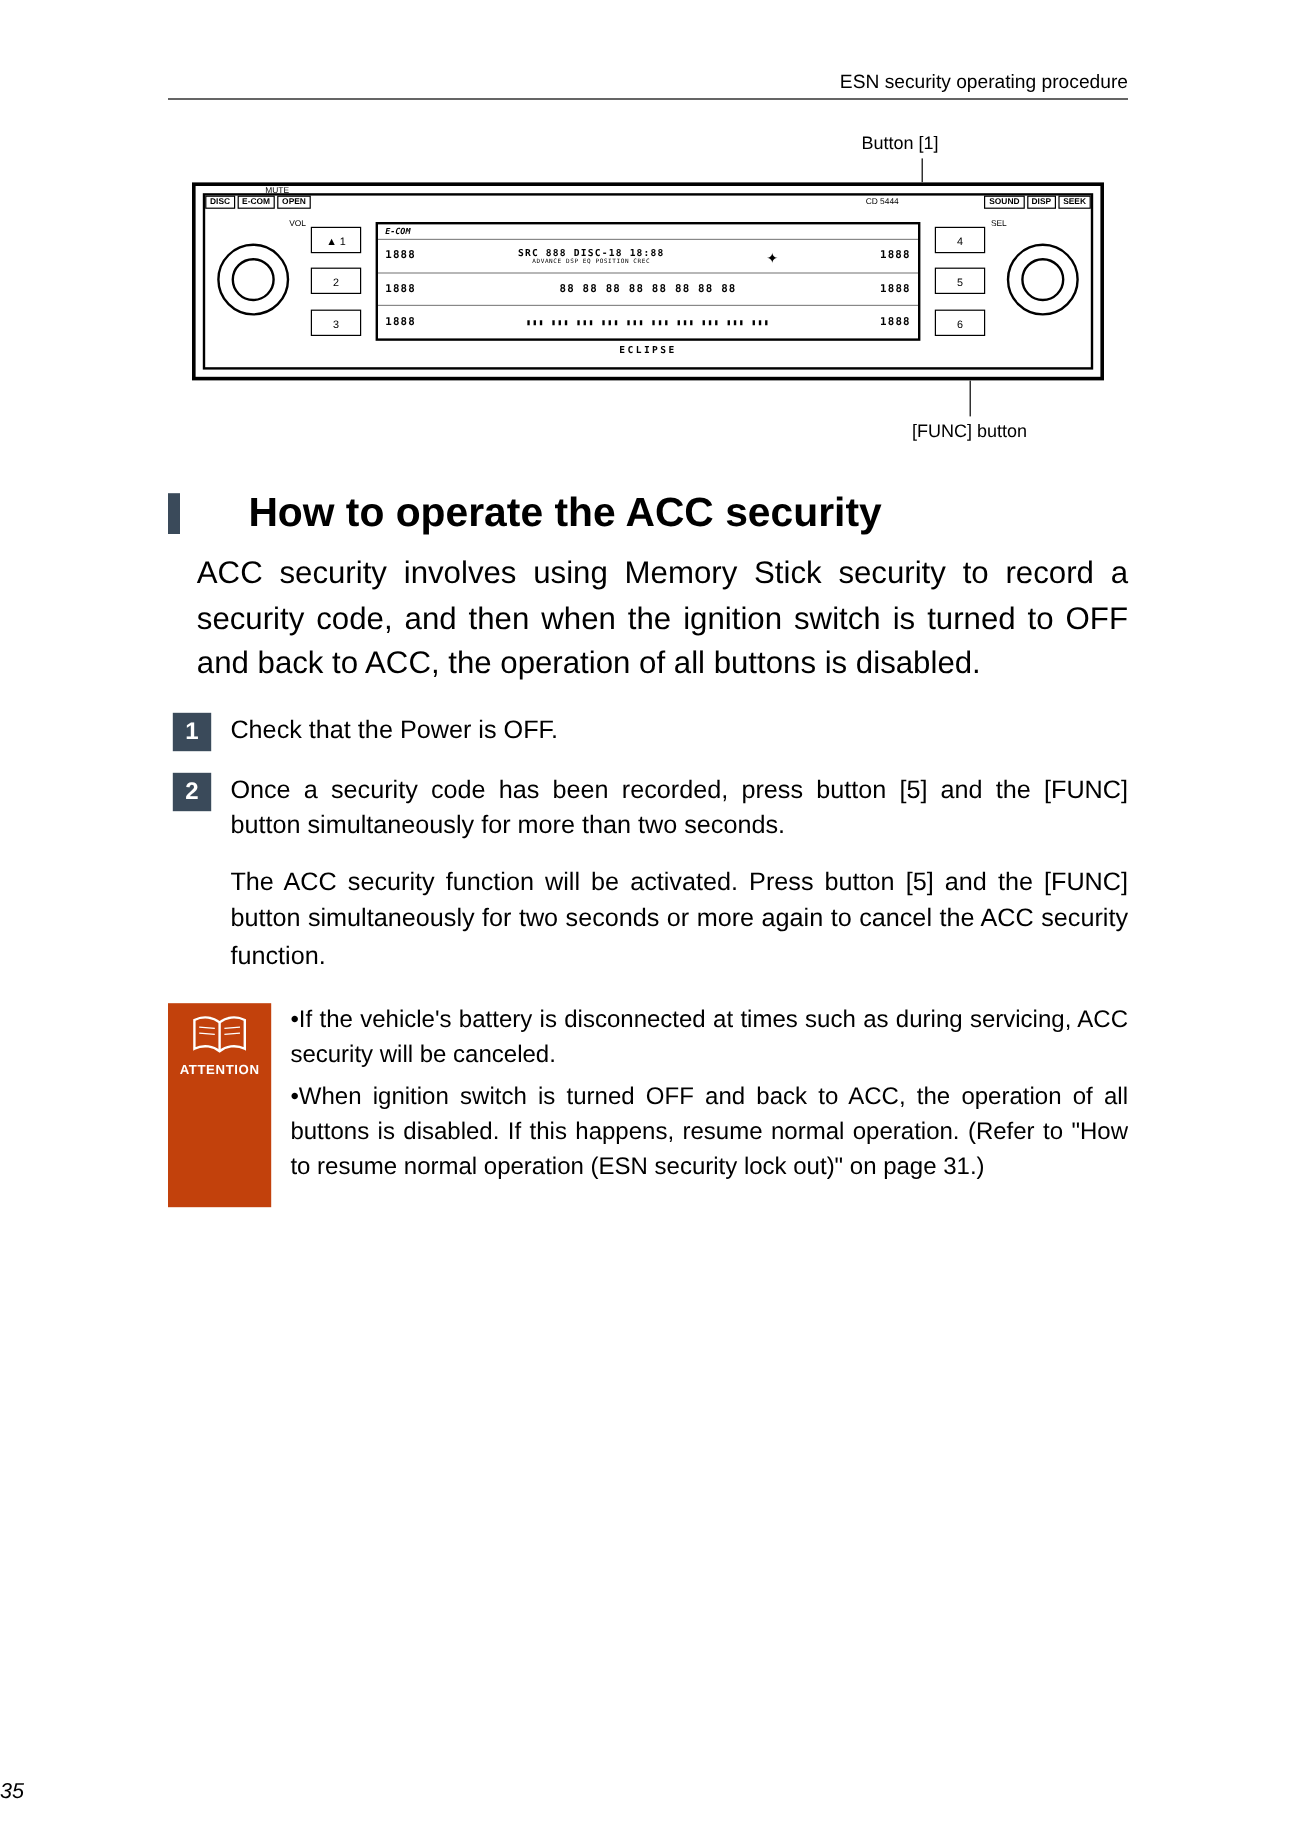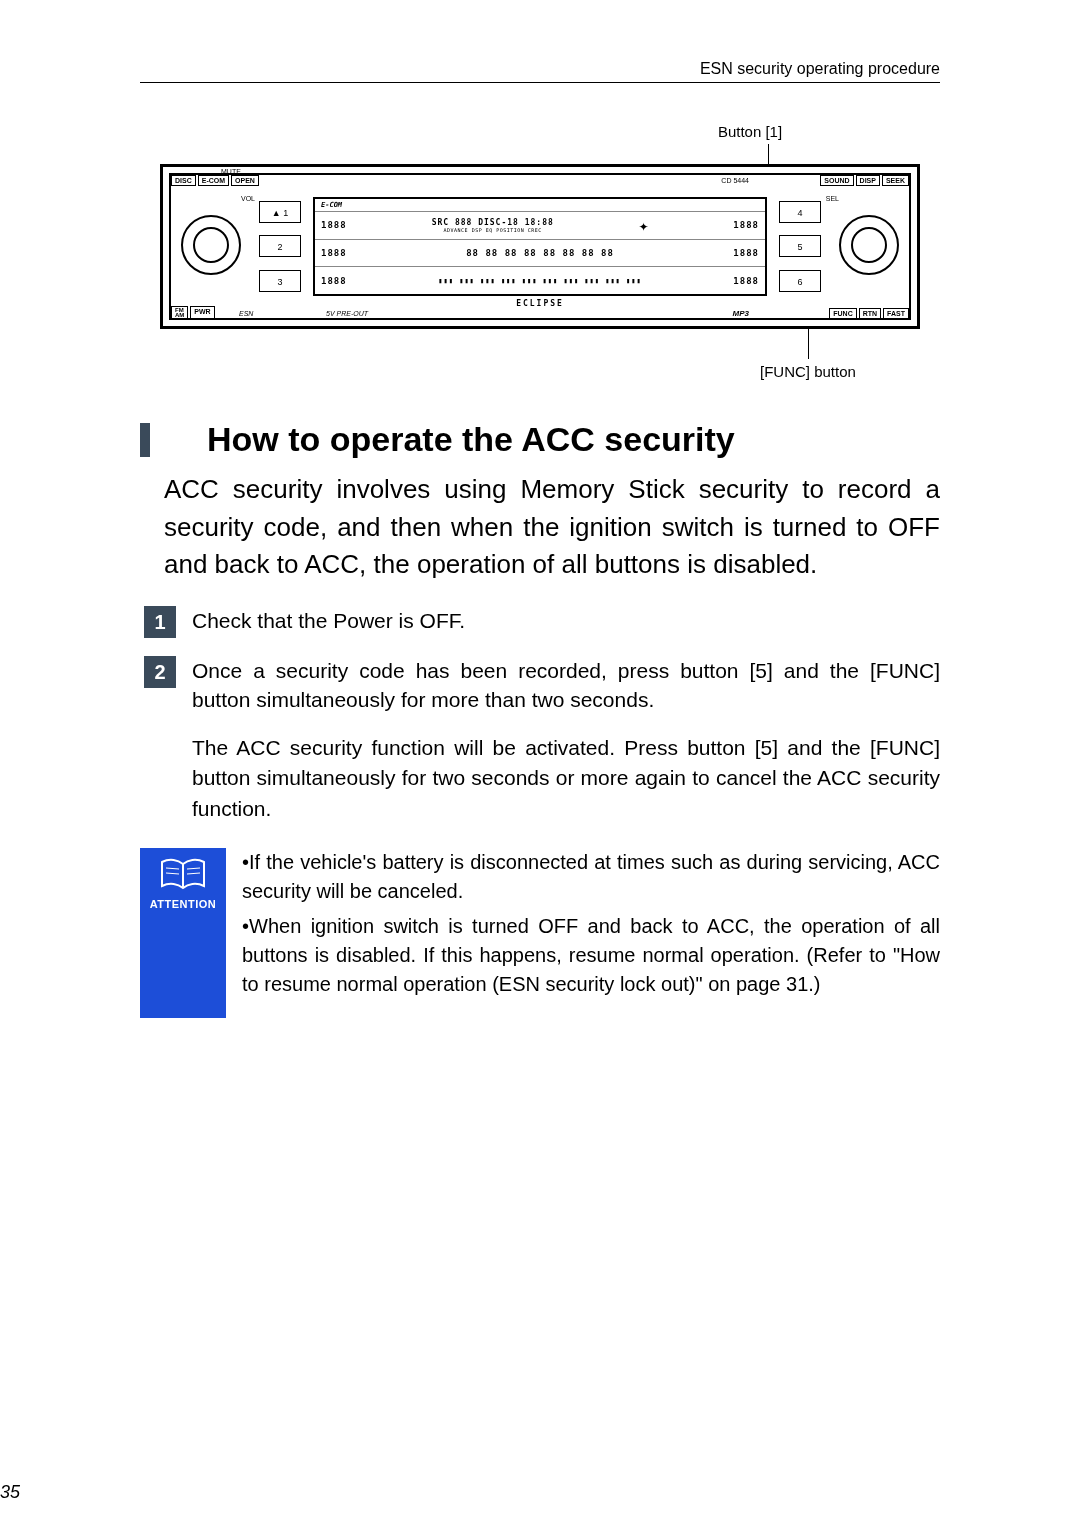--- a/index.html
+++ b/index.html
@@ -10,21 +10,21 @@
       width: 1080px;
       height: 1533px;
       position: relative;
       padding: 60px 140px 40px 140px;
     }
     .header {
       border-bottom: 1px solid #000;
       padding-bottom: 4px;
       text-align: right;
       font-size: 16px;
-      margin-bottom: 40px;
+      margin-bottom: 28px;
     }
     .diagram-wrap {
       margin: 0 auto 40px auto;
       width: 760px;
     }
     .label-top {
       text-align: center;
       font-size: 15px;
       margin-left: 420px;
       margin-bottom: 4px;
@@ -173,21 +173,21 @@
     }
     .attention {
       display: flex;
       gap: 16px;
       margin-top: 10px;
     }
     .attention-badge {
       flex-shrink: 0;
       width: 86px;
       height: 170px;
-      background: #1d4ed8;
+      background: #c2410c;
       color: #fff;
       font-size: 11px;
       text-align: center;
       padding: 8px 4px;
       position: relative;
     }
     .attention-badge .book {
       width: 46px;
       height: 34px;
       margin: 2px auto 6px auto;
@@ -277,35 +277,20 @@
         <span class="seg">1888</span>
       </div>
       <div class="row">
         <span class="seg">1888</span>
         <span class="seg" style="font-size:7px;">▮▮▮ ▮▮▮ ▮▮▮ ▮▮▮ ▮▮▮ ▮▮▮ ▮▮▮ ▮▮▮ ▮▮▮ ▮▮▮</span>
         <span class="seg">1888</span>
       </div>
       <div class="bottom-strip">ECLIPSE</div>
     </div>
 
-    <div class="bottom-row">
-      <span class="tiny-chips">
-        <span class="tiny-label" style="white-space:pre;line-height:0.9;font-size:6px;">FM
-AM</span>
-        <span class="tiny-label">PWR</span>
-      </span>
-      <span style="position:absolute;left:68px;font-size:7px;font-style:italic;">ESN</span>
-      <span style="position:absolute;left:155px;font-size:7px;font-style:italic;">5V PRE-OUT</span>
-      <span style="position:absolute;right:160px;font-size:8px;font-style:italic;font-weight:bold;">MP3</span>
-      <span class="tiny-chips">
-        <span class="tiny-label">FUNC</span>
-        <span class="tiny-label">RTN</span>
-        <span class="tiny-label">FAST</span>
-      </span>
-    </div>
   </div>
 
   <div class="pointer-bottom"></div>
   <div class="label-bottom">[FUNC] button</div>
 </div>
 
 <div class="section-title">
   <div class="bar"></div>
   <h1>How to operate the ACC security</h1>
 </div>

